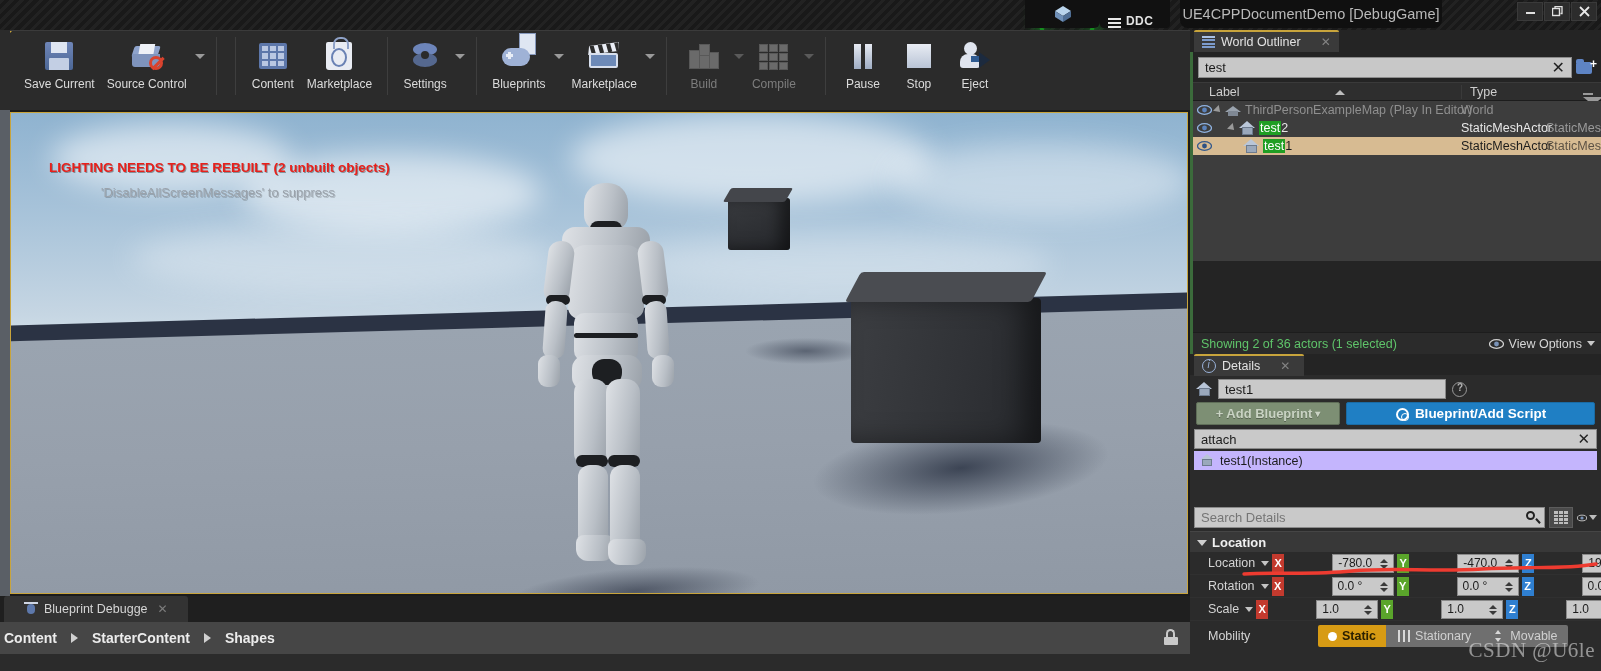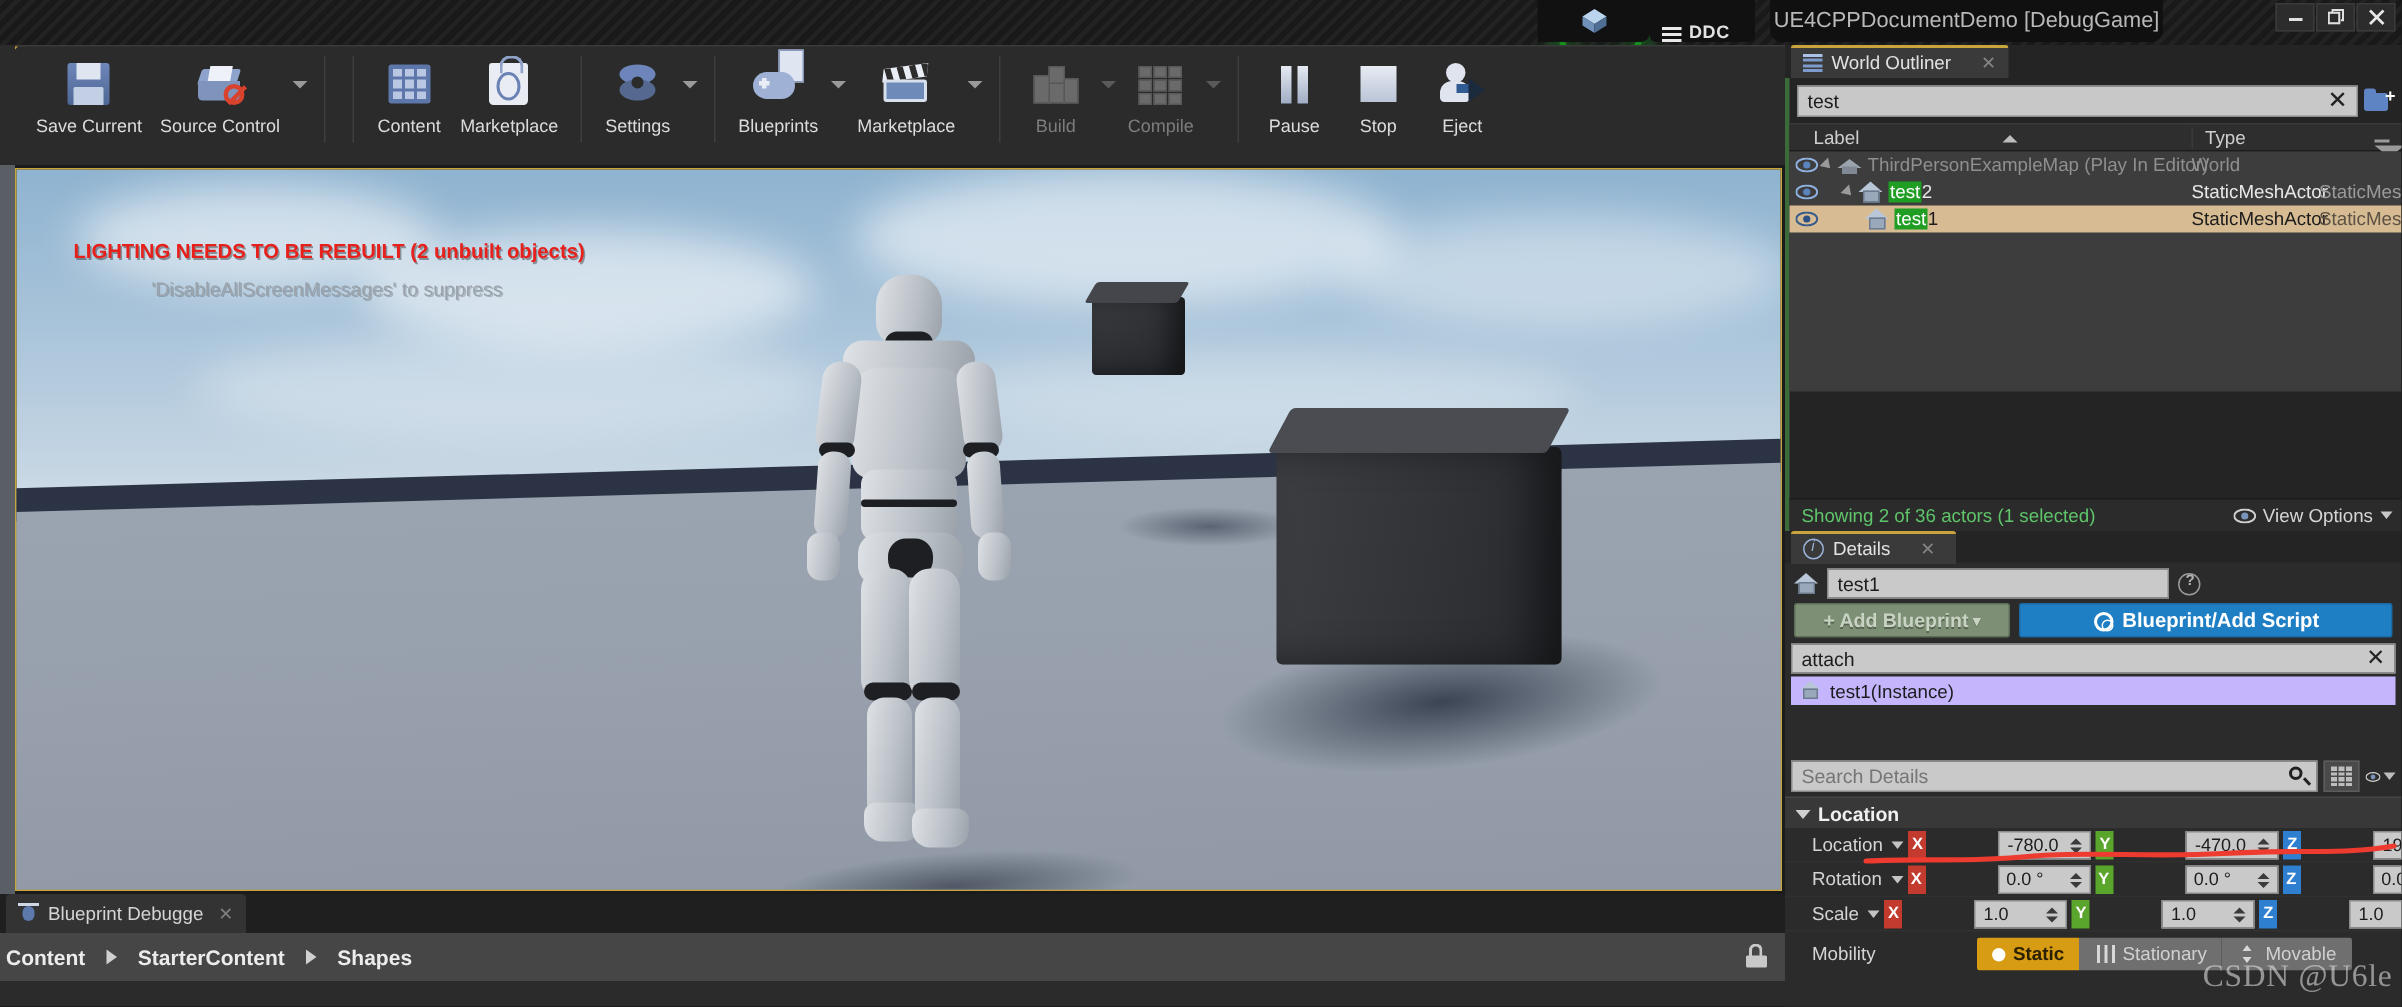--- a/index.html
+++ b/index.html
@@ -199,21 +199,21 @@
   }
 
   
   .bp-tabbar {
     position: absolute; left: 0; top: 596px; width: 1190px; height: 26px;
     background: #1f1f1f;
   }
   .bp-tab {
     position: absolute; left: 4px; top: 0; height: 26px;
     background: #333333; border-radius: 3px 3px 0 0;
-    display: flex; align-items: center; padding: 0 8px; gap: 6px;
+    display: flex; align-items: center; padding: 0 20px; gap: 6px;
   }
   .bp-tab .lbl { color: #d5d5d5; font-size: 12.5px; }
   .bp-tab .x { color: #7e7e7e; font-size: 12px; margin-left: 4px; }
   .bugicon { width:14px; height:14px; position:relative;}
   .bugicon i{position:absolute;left:3px;top:2px;width:8px;height:10px;background:#5d78ab;border-radius:4px;}
   .bugicon b{position:absolute;left:0;top:0;width:14px;height:2px;background:#cfd6e4;}
 
   .breadcrumbbar {
     position: absolute; left: 0; top: 622px; width: 1190px; height: 32px;
     background: #464646;

